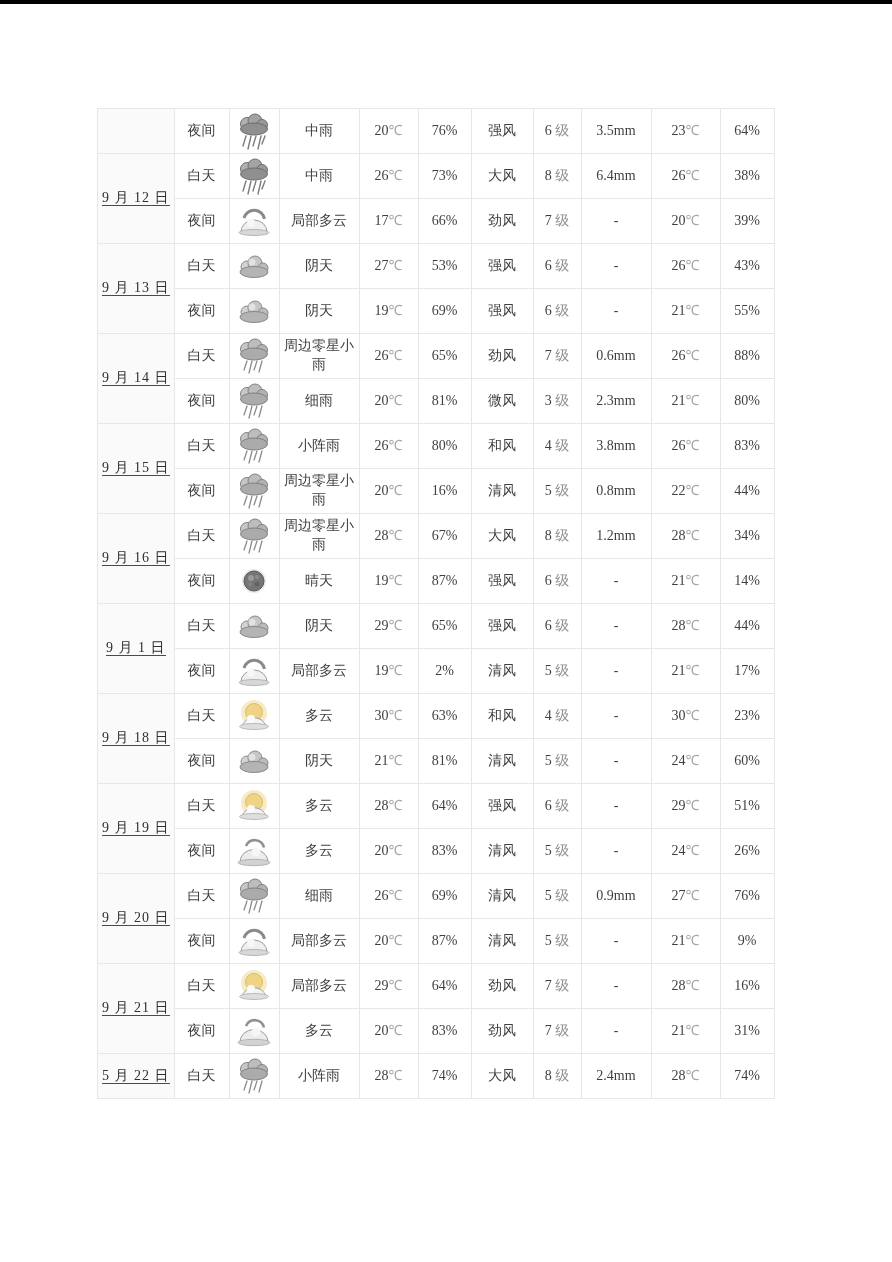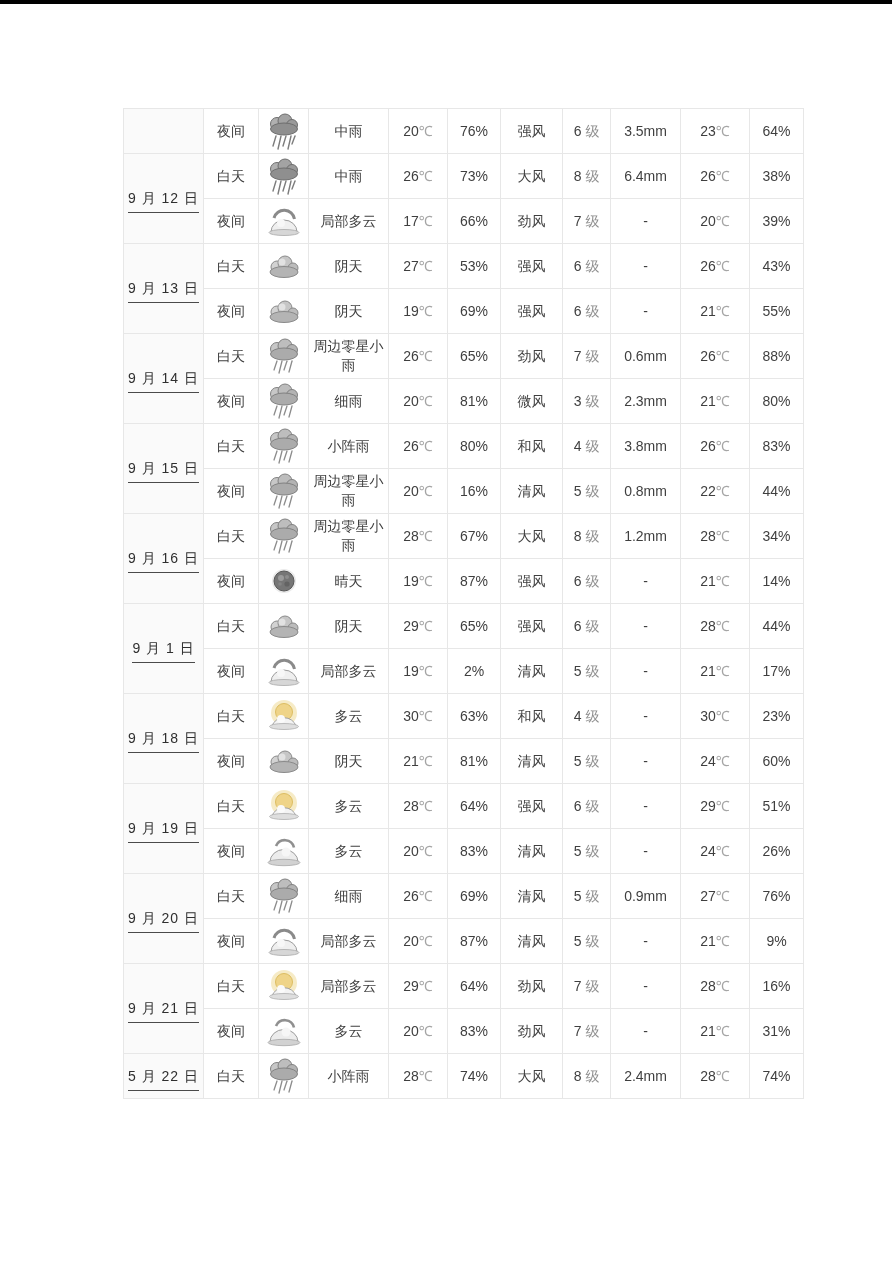--- a/index.html
+++ b/index.html
@@ -2,35 +2,35 @@
 <html><head>
 <meta charset="utf-8">
 <style>
   html,body{margin:0;padding:0;}
   body{
     width:892px;height:1262px;background:#ffffff;
     font-family:"Liberation Sans", sans-serif;
     position:relative;overflow:hidden;
   }
   .top-bar{position:absolute;left:0;top:0;width:892px;height:4px;background:#000000;}
-  .table-wrap{position:absolute;left:123px;top:108px;}
+  .table-wrap{position:absolute;left:97px;top:108px;font-family:Liberation Serif, serif;}
   table.weather{border-collapse:collapse;table-layout:fixed;}
   table.weather td{
     border:1px solid #e7e7e7;
     text-align:center;vertical-align:middle;
     height:45px;padding:0 4px;
     font-size:14px;color:#3f3f3f;
     line-height:1.35;
     box-sizing:border-box;
   }
   td.date-cell{background:#fafafa;font-size:15px;color:#2f2f2f;}
   .date-link{
     text-decoration:none;color:#2f2f2f;
     border-bottom:1px solid #4a4a4a;
-    padding-bottom:6px;cursor:pointer;
+    padding-bottom:0;cursor:pointer;
     letter-spacing:1px;white-space:nowrap;
   }
   td.desc-cell{color:#4d4d4d;font-size:13.5px;}
   td.time-cell, td.wind-cell{color:#4d4d4d;}
   .unit{color:#a5a5a5;}
   .lvl-unit{color:#8f8f8f;}
   td.icon-cell{padding:0;}
   td.icon-cell svg{display:block;margin:0 auto;}
 </style>
 </head>

